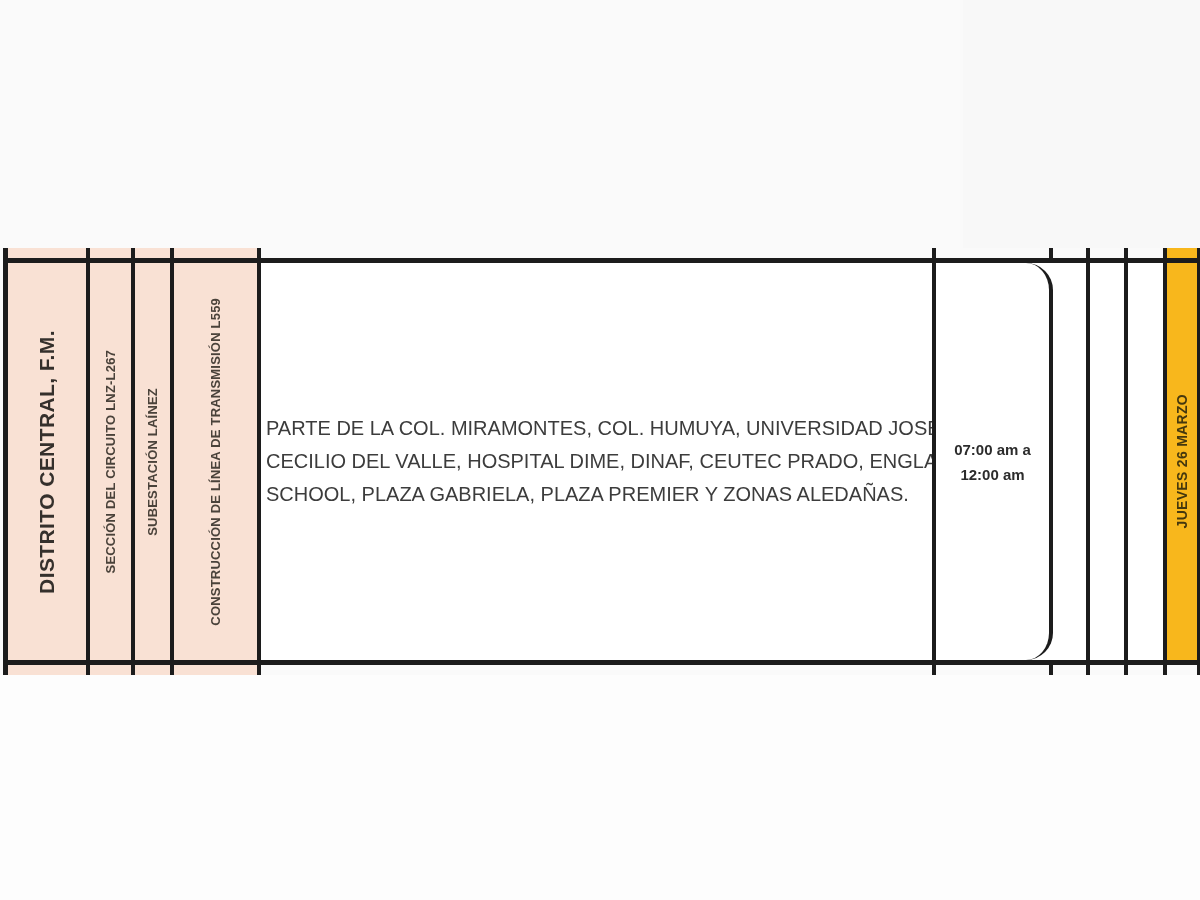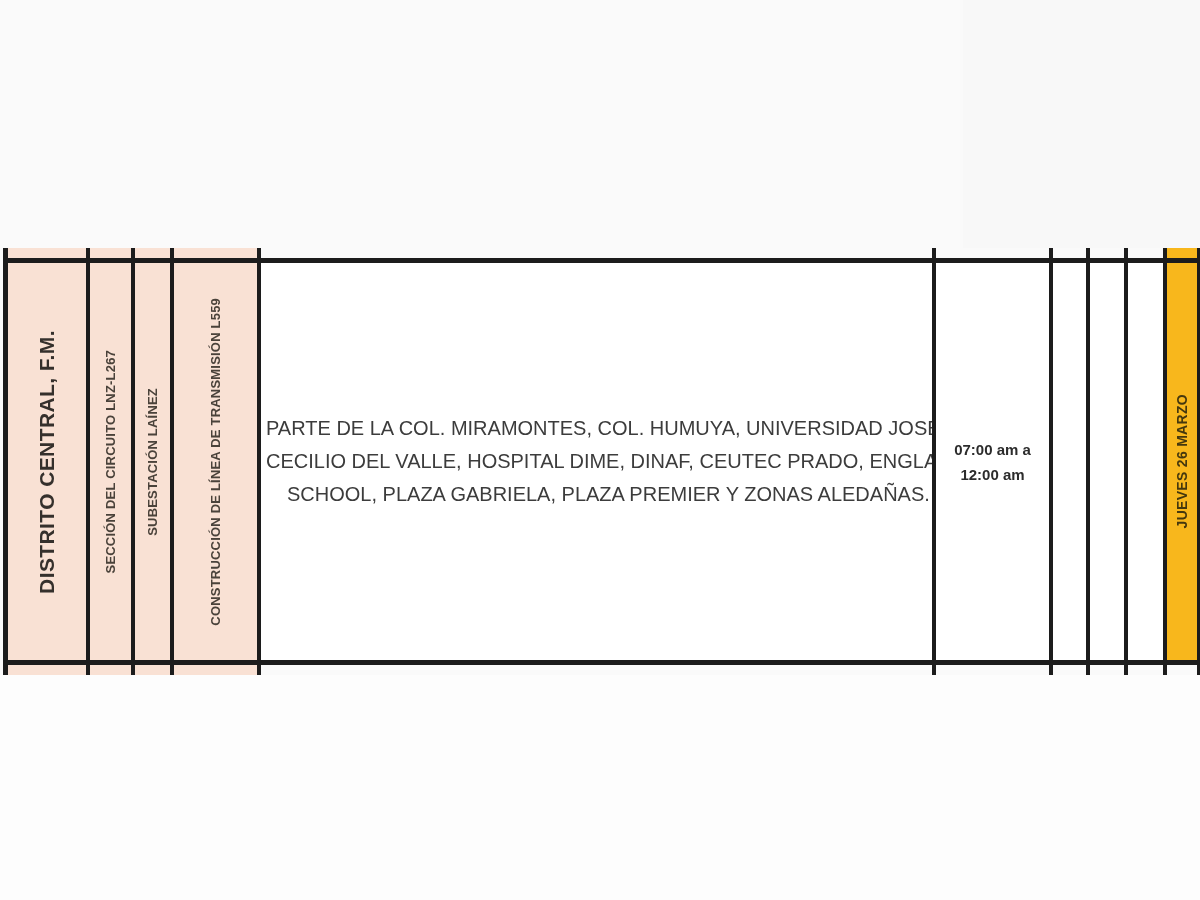--- a/index.html
+++ b/index.html
@@ -27,24 +27,24 @@
   .vtext{writing-mode:vertical-rl;transform:rotate(180deg);white-space:nowrap;}
   .t-district{font-size:21px;font-weight:700;color:#35302c;letter-spacing:.4px;}
   .t-small{font-size:13px;font-weight:700;color:#4a423a;letter-spacing:.2px;}
   .t-date{font-size:14px;font-weight:700;color:#45380e;letter-spacing:.3px;}
 
   
   .areas{flex-direction:column;align-items:stretch;justify-content:center;
          padding:0 4px 0 5px;}
   .areas .ln{font-size:20px;line-height:33px;color:#3c3c3c;
              text-align:justify;text-align-last:justify;white-space:nowrap;}
-  .areas .ln.lastline{text-align:left;text-align-last:left;margin-left:21px;}
+  .areas .ln.lastline{text-align:left;text-align-last:left;}
 
   
-  .time{flex-direction:column;}
+  .time{flex-direction:column;border-radius:27px;}
   .time .tl{font-size:15px;line-height:25px;font-weight:700;color:#2c2c2c;text-align:center;}
 
   
   .stub{position:absolute;left:3px;width:1197px;height:10px;display:flex;
         box-sizing:border-box;border-left:5px solid var(--border,#1c1c1c);}
   .stub-top{top:248px;}
   .stub-bottom{top:665px;}
   .stub > div{box-sizing:border-box;height:100%;border-right:4px solid var(--border,#1c1c1c);}
   .stub > div.last{border-right-width:3px;}
 </style>

